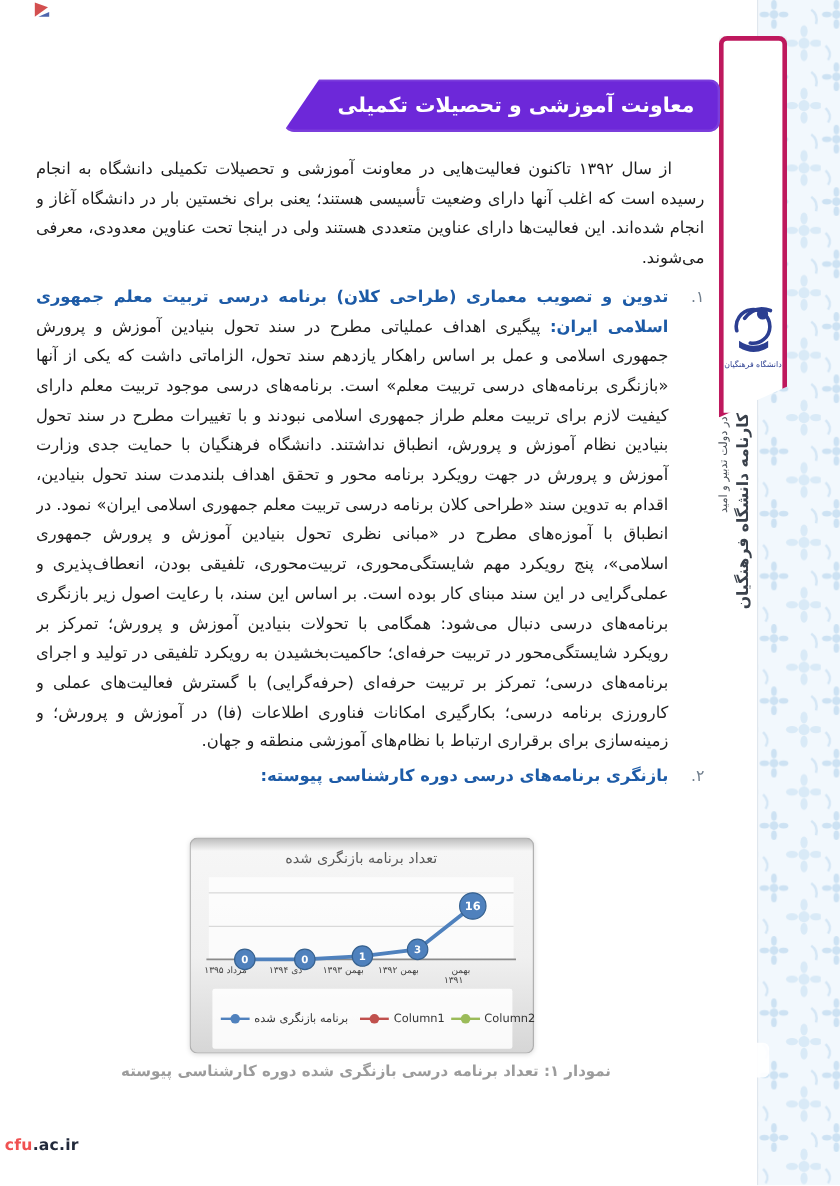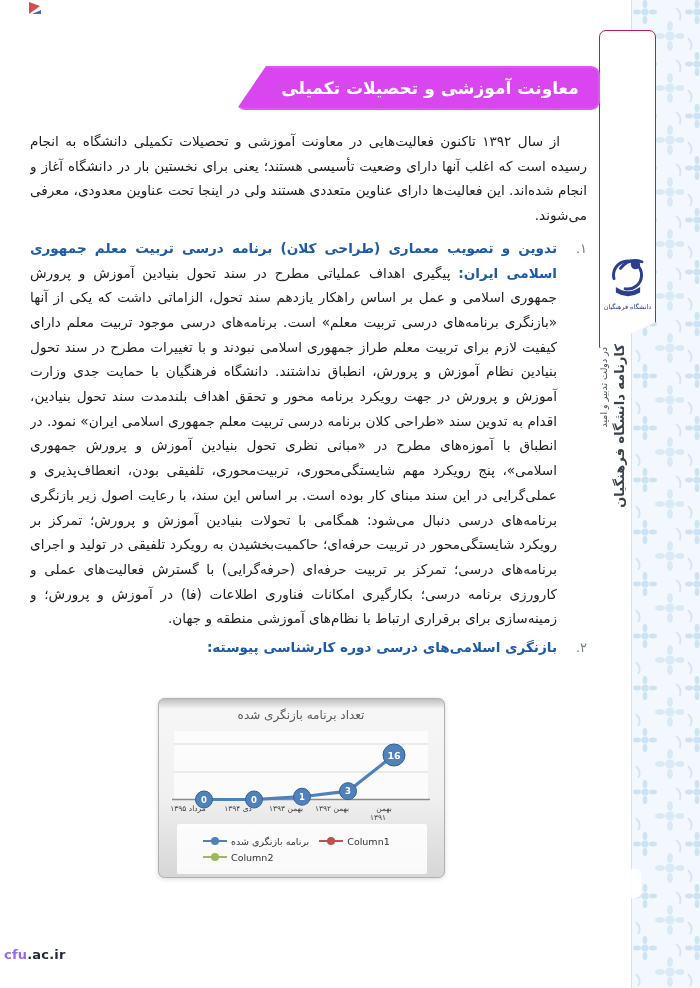--- a/index.html
+++ b/index.html
@@ -5,72 +5,72 @@
   html,body{margin:0;padding:0;background:#fff;}
   .page{position:relative;width:700px;height:988px;background:#ffffff;overflow:hidden;
         font-family:"DejaVu Sans",sans-serif;direction:rtl;}
 
   
   .band{position:absolute;right:0;top:0;width:68px;height:100%;border-left:1px solid #d9e2ea;}
   .band svg{display:block;}
 
   
   .badge{position:absolute;left:599px;top:30px;width:57px;height:318px;background:#fff;
-         border:1px solid #be185d;border-radius:7px 7px 0 0;
+         border:4px solid #be185d;border-radius:7px 7px 0 0;
          clip-path:polygon(0 0,100% 0,100% calc(100% - 26px),0 100%);
          box-shadow:0 1px 3px rgba(0,0,0,.18);
          display:flex;flex-direction:column;justify-content:flex-end;align-items:center;
          padding-bottom:36px;box-sizing:border-box;}
   .logo-caption{font-size:6.5px;color:#2b3e91;margin-top:2px;white-space:nowrap;}
 
   
   .vwrap{position:absolute;width:2px;height:2px;}
   .vwrap>span{position:absolute;top:0;left:0;transform-origin:0 0;
               transform:rotate(-90deg) translateX(-100%);white-space:nowrap;display:block;direction:rtl;}
   .vt1>span{font-size:13px;font-weight:bold;color:#3a414b;}
   .vt2>span{font-size:9.5px;color:#4a5058;}
 
   
-  .banner{position:absolute;top:66px;right:100px;width:364px;height:44px;background:#d946ef;
+  .banner{position:absolute;top:66px;right:100px;width:364px;height:44px;background:#6d28d9;
           border-radius:9px;clip-path:polygon(30px 0,100% 0,100% 100%,0 100%);
           box-shadow:inset 0 0 0 2px rgba(255,255,255,.10);}
   .banner span{display:block;line-height:44px;text-align:center;padding-left:24px;
                color:#fff;font-weight:bold;font-size:17px;}
 
   
   .textcol{position:absolute;top:129px;right:113px;width:557px;font-size:13.6px;
            line-height:24.7px;color:#1d1d1d;max-height:562px;overflow:hidden;}
   .intro{margin:0 0 8px 0;text-indent:27px;text-align:justify;}
   .litem{display:flex;gap:8px;margin-top:4px;}
   .num{width:22px;flex:0 0 22px;color:#6f7d8c;font-size:13px;padding-top:1px;}
   .itext{margin:0;flex:1;text-align:justify;}
   .lead{font-weight:bold;color:#1d5ba7;}
 
   
   .chart{position:absolute;left:158px;top:698px;width:287px;height:180px;direction:ltr;
          filter:drop-shadow(0 1px 2px rgba(0,0,0,.15));}
   .chart svg{position:absolute;inset:0;}
   .legend{position:absolute;left:19px;top:126px;width:250px;height:50px;
-          background:rgba(255,255,255,.85);border-radius:2px;display:flex;flex-direction:column;
+          background:rgba(255,255,255,.85);border-radius:2px;display:flex;flex-direction:row;
           justify-content:center;gap:5px;padding:2px 0 2px 26px;box-sizing:border-box;direction:ltr;}
   .lg-row{display:flex;gap:10px;align-items:center;}
   .lg-entry{display:flex;align-items:center;gap:4px;}
   .lg-marker{position:relative;width:24px;height:2.5px;display:inline-block;}
   .lg-dot{position:absolute;left:8px;top:-2.75px;width:8px;height:8px;border-radius:50%;}
   .lg-label{font-size:9.5px;color:#333;white-space:nowrap;}
 
   .fig-caption{position:absolute;left:45px;top:885px;width:520px;text-align:center;
                color:#9c9c9c;font-size:12.5px;font-weight:bold;}
 
   
   .corner-square{position:absolute;left:612px;top:869px;width:29px;height:29px;
                  background:rgba(255,255,255,.92);border-radius:5px;}
   .watermark{position:absolute;left:4px;top:947px;font-size:13px;font-weight:bold;
              direction:ltr;opacity:.92;letter-spacing:.2px;}
-  .wm-a{color:#8b5cf6;} .wm-b{color:#0f172a;}
+  .wm-a{color:#ef4444;} .wm-b{color:#0f172a;}
   .bookmark{position:absolute;left:28px;top:1px;opacity:.9;}
 </style>
 </head>
 <body>
 
 <div class="page">
 
   <div class="band">
     <svg width="68" height="988" xmlns="http://www.w3.org/2000/svg">
       <defs>
@@ -124,21 +124,21 @@
   <div class="textcol">
     <p class="intro">از سال ۱۳۹۲ تاکنون فعالیت‌هایی در معاونت آموزشی و تحصیلات تکمیلی دانشگاه به انجام رسیده است که اغلب آنها دارای وضعیت تأسیسی هستند؛ یعنی برای نخستین بار در دانشگاه آغاز و انجام شده‌اند. این فعالیت‌ها دارای عناوین متعددی هستند ولی در اینجا تحت عناوین معدودی، معرفی می‌شوند.</p>
 
     <div class="litem">
       <span class="num">۱.</span>
       <p class="itext"><span class="lead">تدوین و تصویب معماری (طراحی کلان) برنامه درسی تربیت معلم جمهوری اسلامی ایران:</span> <span>پیگیری اهداف عملیاتی مطرح در سند تحول بنیادین آموزش و پرورش جمهوری اسلامی و عمل بر اساس راهکار یازدهم سند تحول، الزاماتی داشت که یکی از آنها «بازنگری برنامه‌های درسی تربیت معلم» است. برنامه‌های درسی موجود تربیت معلم دارای کیفیت لازم برای تربیت معلم طراز جمهوری اسلامی نبودند و با تغییرات مطرح در سند تحول بنیادین نظام آموزش و پرورش، انطباق نداشتند. دانشگاه فرهنگیان با حمایت جدی وزارت آموزش و پرورش در جهت رویکرد برنامه محور و تحقق اهداف بلندمدت سند تحول بنیادین، اقدام به تدوین سند «طراحی کلان برنامه درسی تربیت معلم جمهوری اسلامی ایران» نمود. در انطباق با آموزه‌های مطرح در «مبانی نظری تحول بنیادین آموزش و پرورش جمهوری اسلامی»، پنج رویکرد مهم شایستگی‌محوری، تربیت‌محوری، تلفیقی بودن، انعطاف‌پذیری و عملی‌گرایی در این سند مبنای کار بوده است. بر اساس این سند، با رعایت اصول زیر بازنگری برنامه‌های درسی دنبال می‌شود: همگامی با تحولات بنیادین آموزش و پرورش؛ تمرکز بر رویکرد شایستگی‌محور در تربیت حرفه‌ای؛ حاکمیت‌بخشیدن به رویکرد تلفیقی در تولید و اجرای برنامه‌های درسی؛ تمرکز بر تربیت حرفه‌ای (حرفه‌گرایی) با گسترش فعالیت‌های عملی و کارورزی برنامه درسی؛ بکارگیری امکانات فناوری اطلاعات (فا) در آموزش و پرورش؛ و زمینه‌سازی برای برقراری ارتباط با نظام‌های آموزشی منطقه و جهان.</span></p>
     </div>
 
     <div class="litem">
       <span class="num">۲.</span>
-      <p class="itext"><span class="lead">بازنگری اسلامی‌های درسی دوره کارشناسی پیوسته:</span></p>
+      <p class="itext"><span class="lead">بازنگری برنامه‌های درسی دوره کارشناسی پیوسته:</span></p>
     </div>
   </div>
 
   <div class="chart">
     <svg viewBox="0 0 287 180" width="287" height="180">
         <defs>
           <linearGradient id="bg" x1="0" y1="0" x2="0" y2="1">
             <stop offset="0%" stop-color="#bcbcbc"></stop>
             <stop offset="6%" stop-color="#f6f6f6"></stop>
             <stop offset="55%" stop-color="#f0f0f0"></stop>
@@ -188,20 +188,21 @@
           <span class="lg-entry">
             <span class="lg-marker" style="background: rgb(155, 187, 89);">
               <span class="lg-dot" style="background: rgb(155, 187, 89);"></span>
             </span>
             <span class="lg-label">Column2</span>
           </span>
         </div>
       </div>
   </div>
 
+  <div class="fig-caption">نمودار ۱: تعداد برنامه درسی بازنگری شده دوره کارشناسی پیوسته</div>
 
   <div class="corner-square"></div>
 
   <div class="watermark">
     <span class="wm-a">cfu</span><span class="wm-b">.ac.ir</span>
   </div>
   <svg class="bookmark" width="16" height="14">
     <path d="M1 13 L1 1 L12 5 Z" fill="#cf3d3d"></path>
     <path d="M4 13 L13 9 L13 13 Z" fill="#3b56a5"></path>
   </svg>

